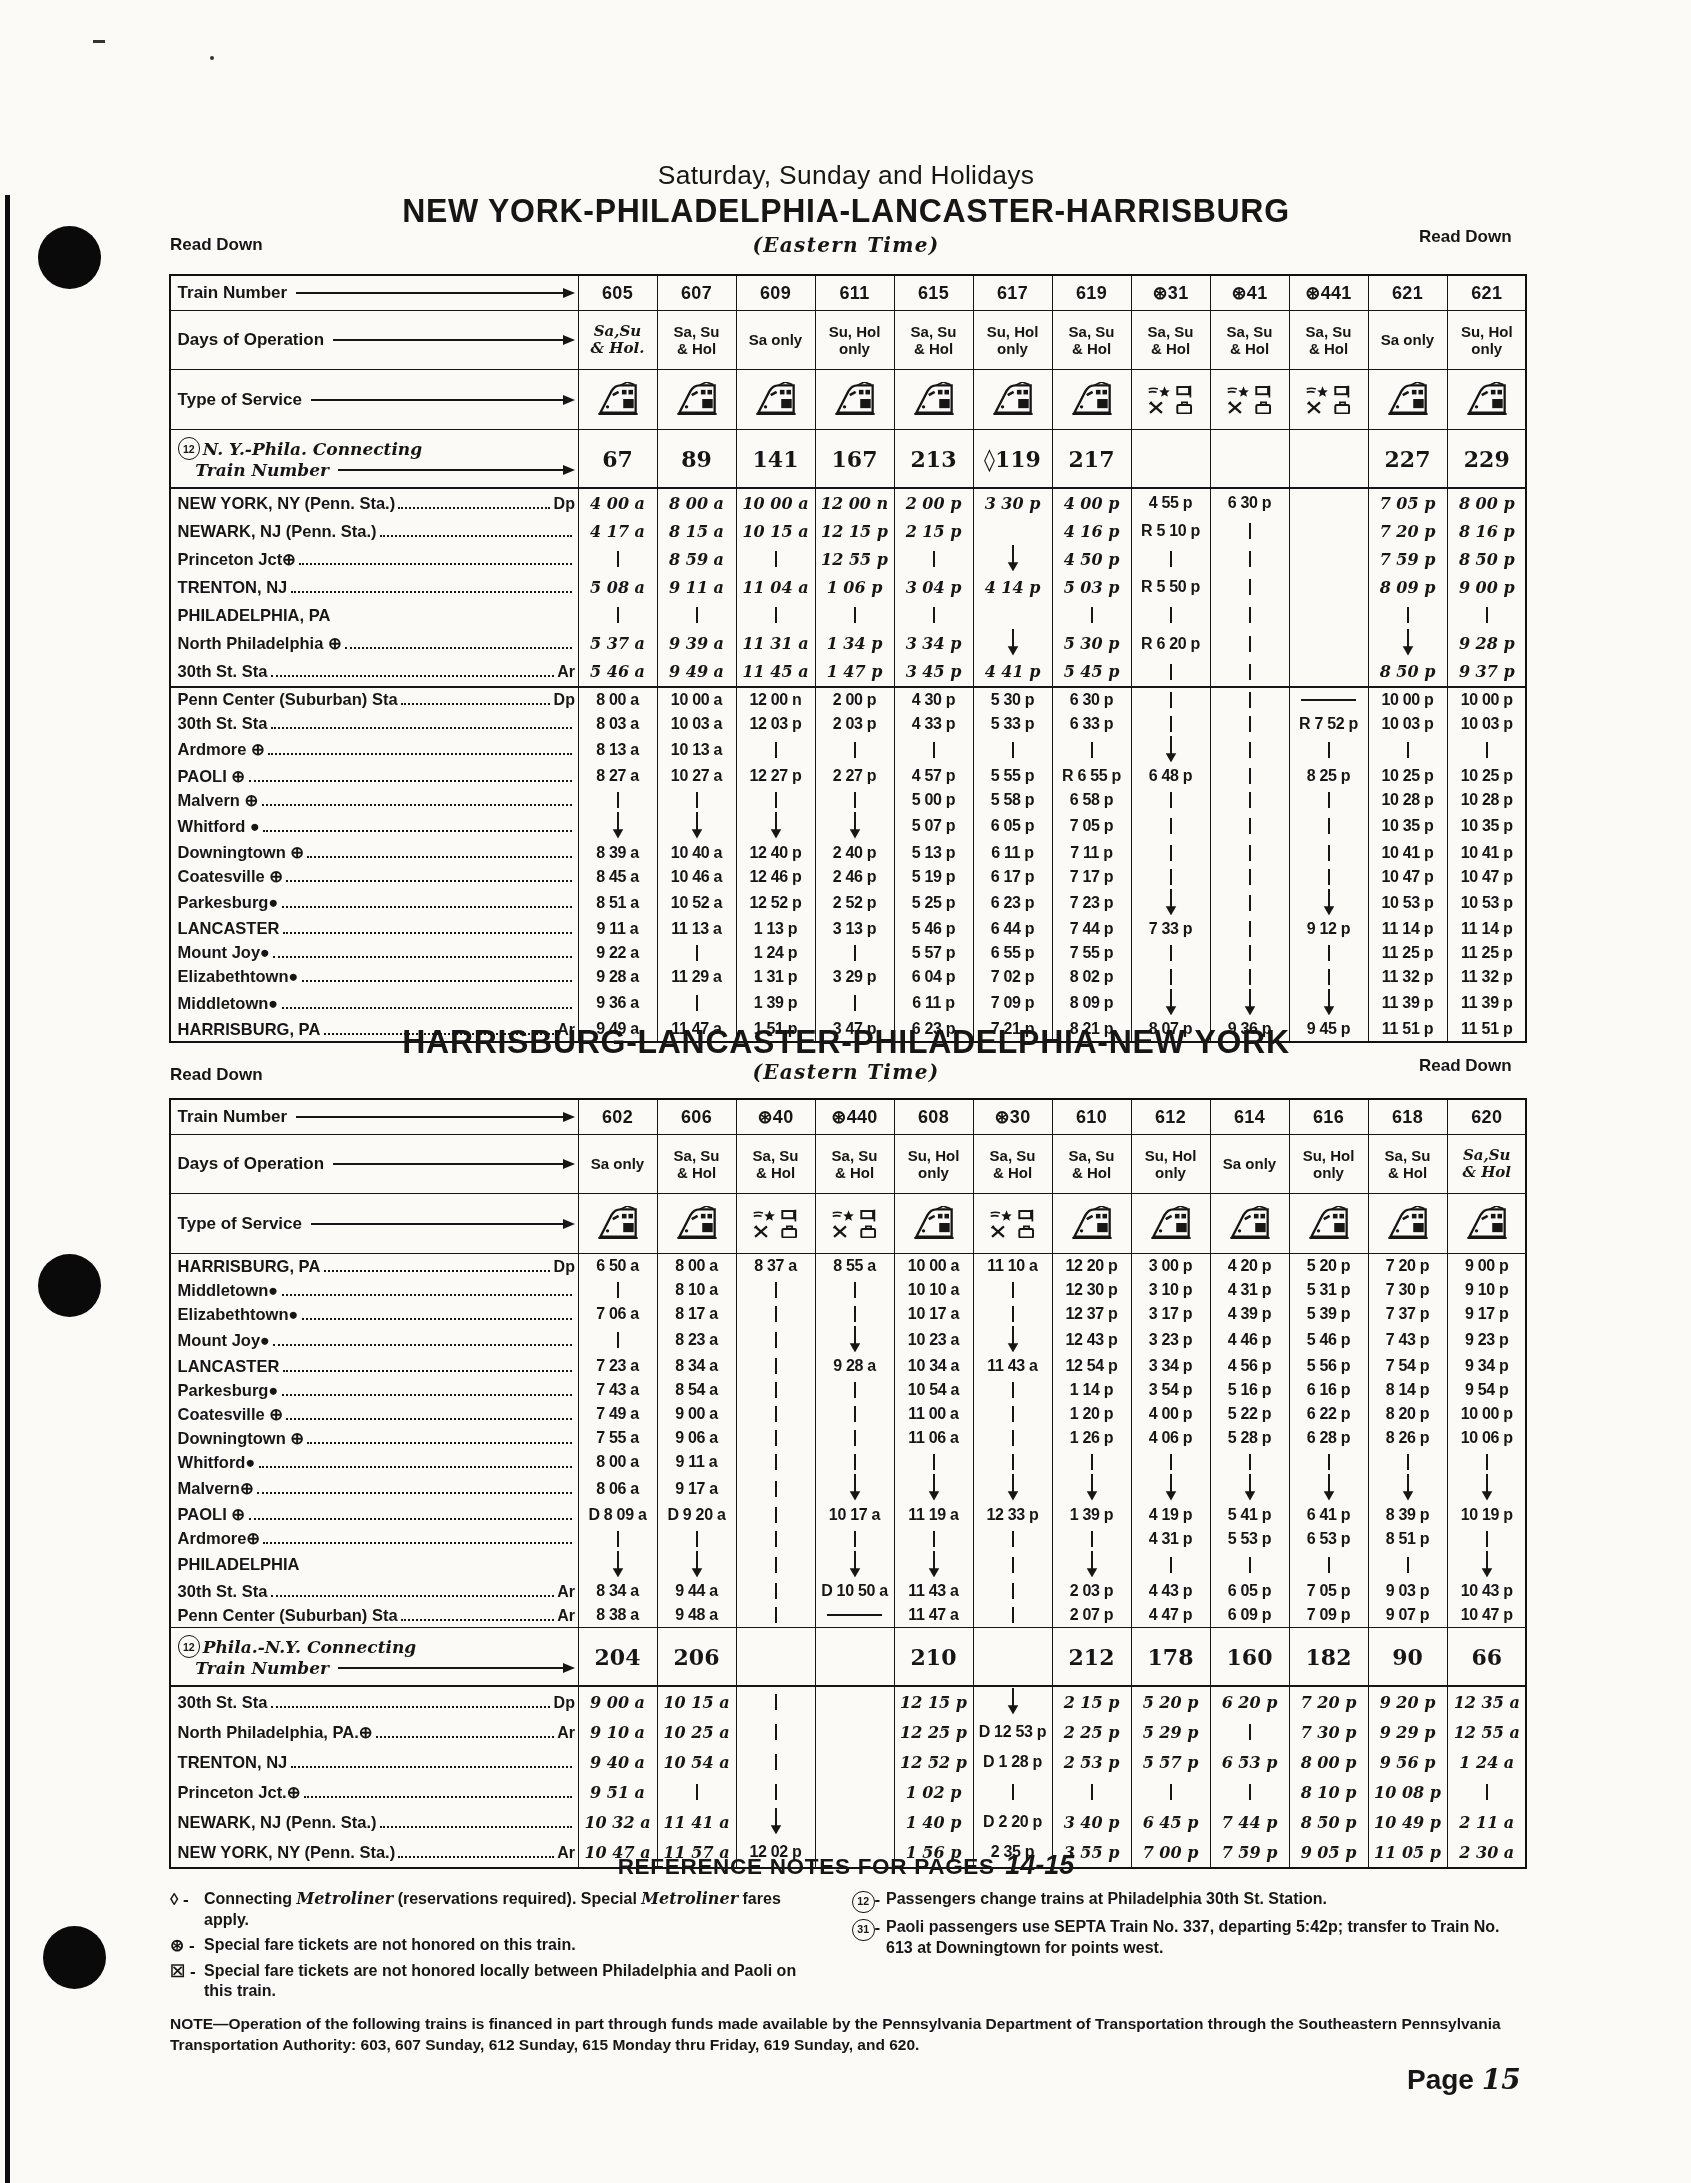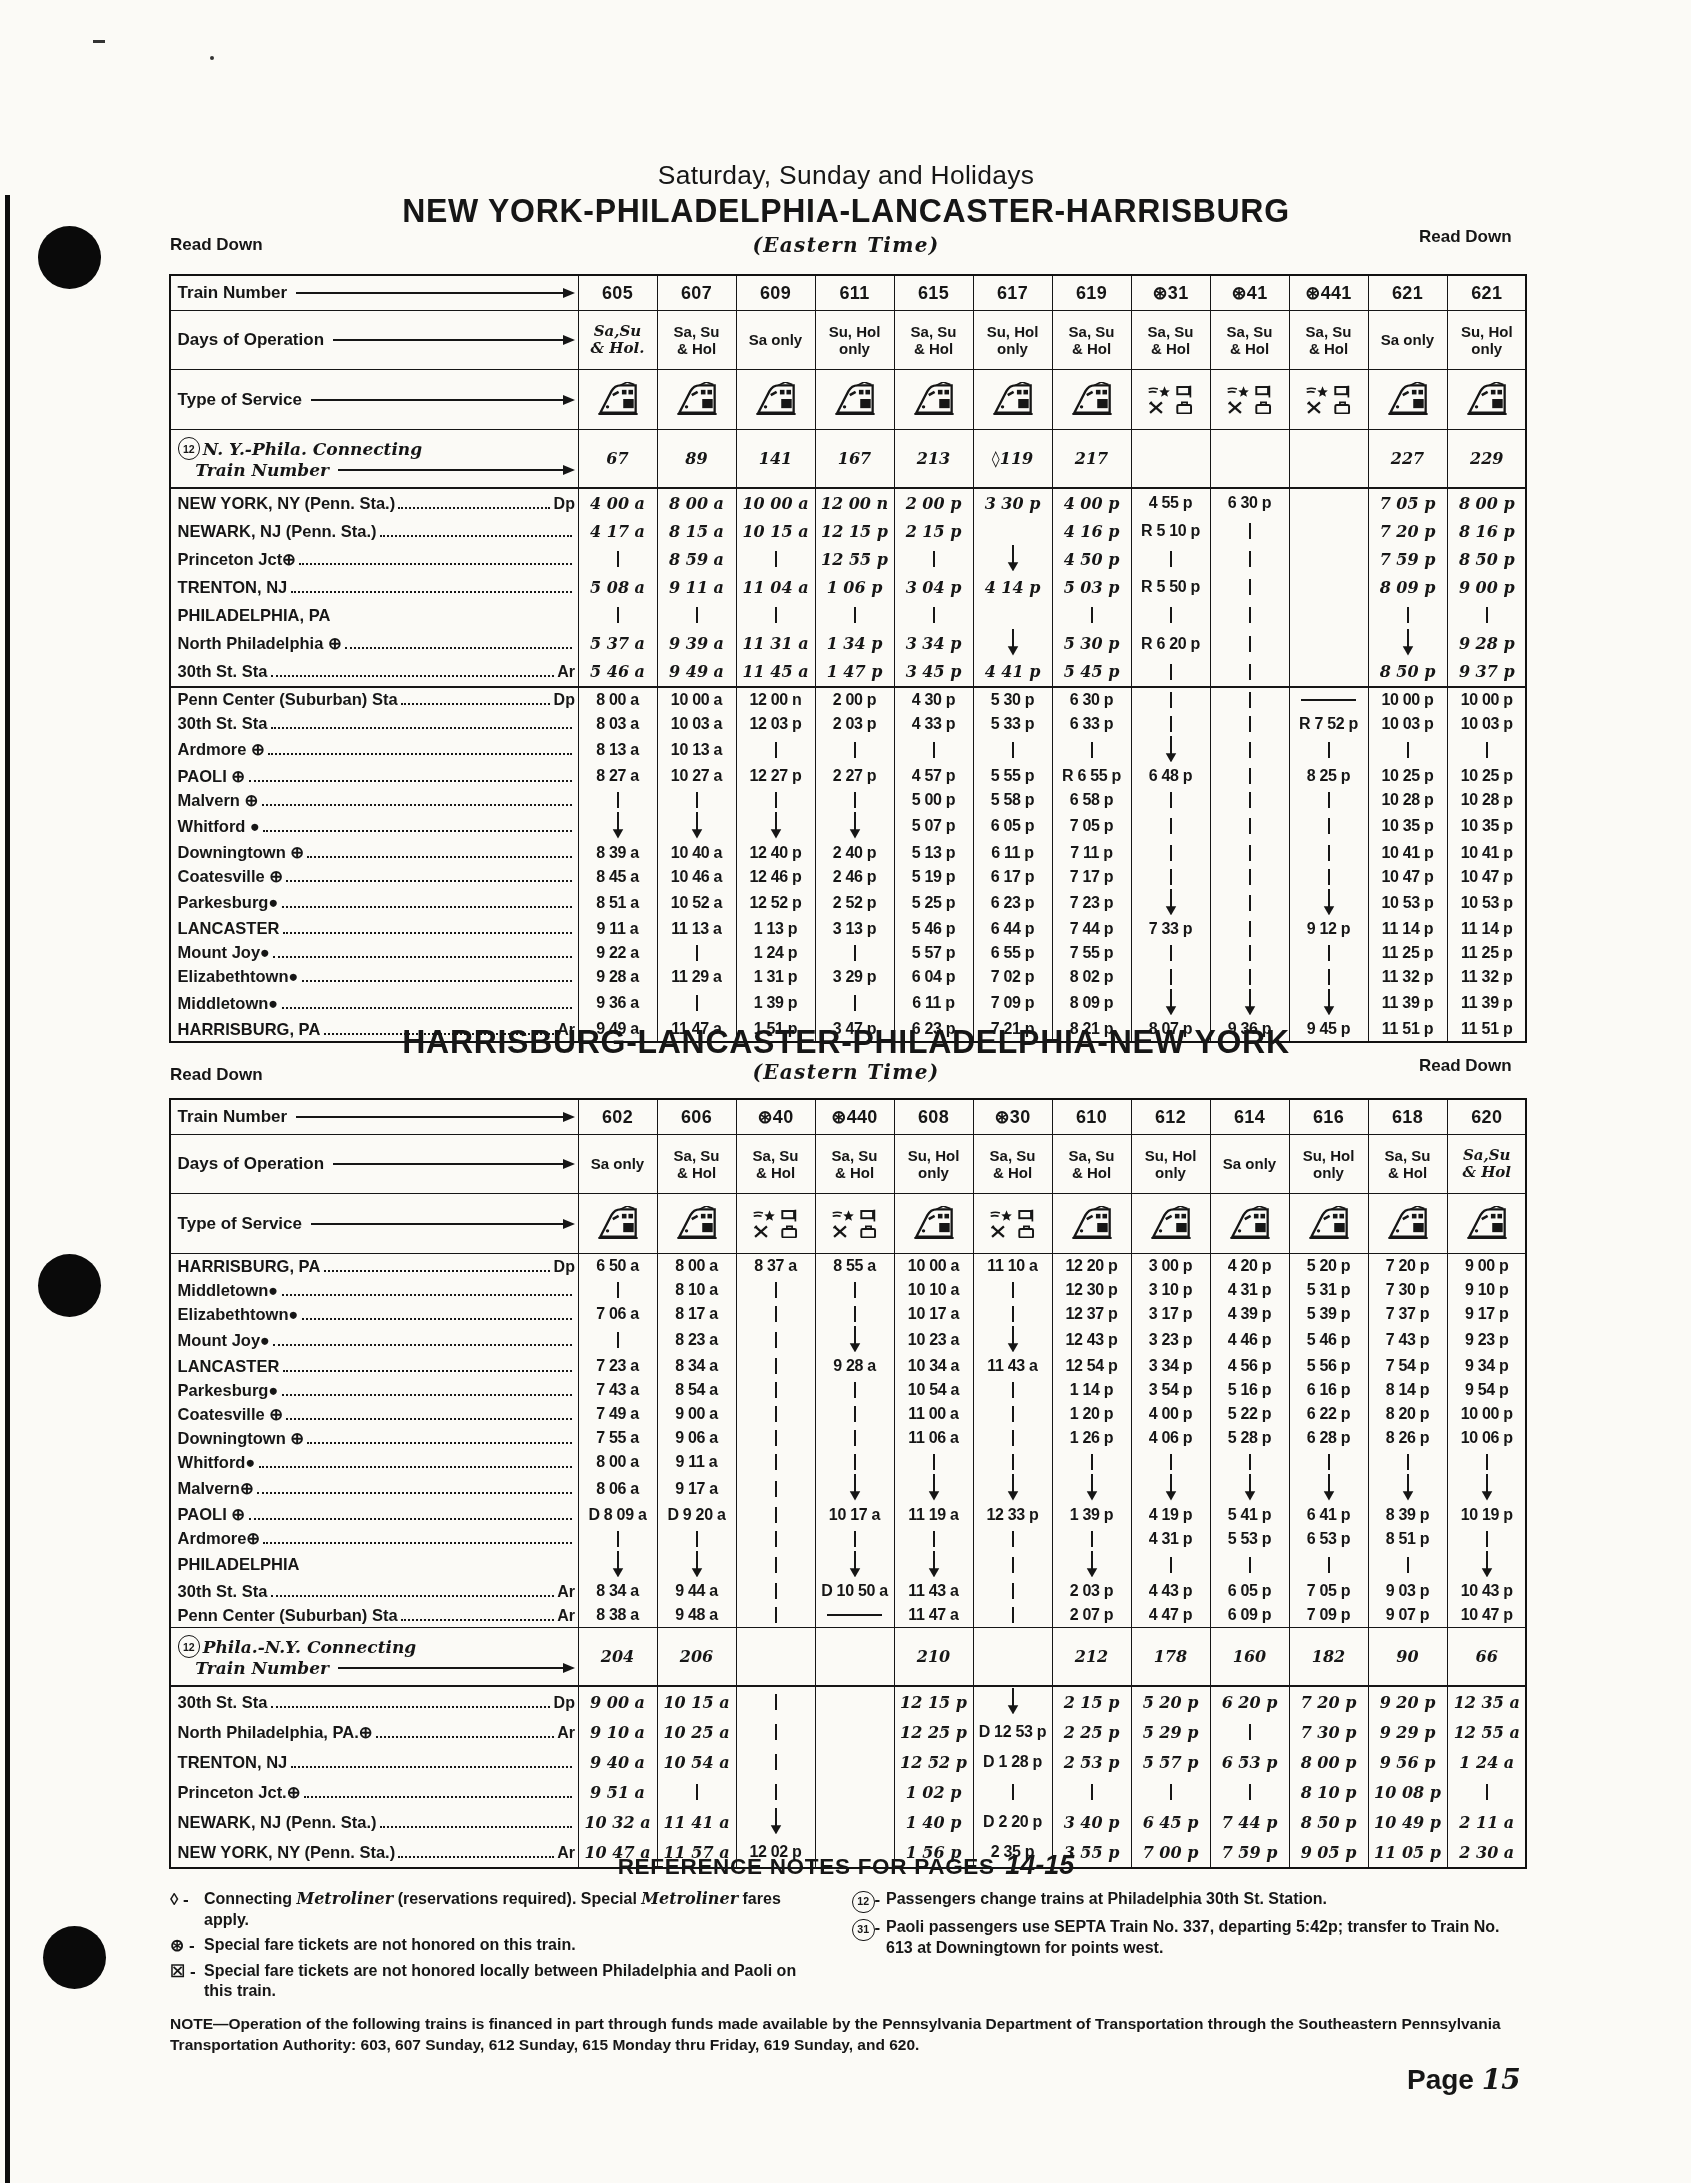--- a/index.html
+++ b/index.html
@@ -30,21 +30,21 @@
   .sfx{font-size:16px;font-weight:bold;}
   .tval{font-size:16px;font-weight:bold;letter-spacing:-0.3px;white-space:nowrap;}
   .it{font-family:"DejaVu Serif",serif;font-style:italic;font-weight:600;letter-spacing:0;}
   .bar{width:2px;height:1.5em;background:#161616;margin:1.3px auto;}
   .dash{width:70%;height:2px;background:#161616;margin:2.6px auto;}
   .circ{display:inline-flex;align-items:center;justify-content:center;width:20.5px;height:20.5px;
         border:1.7px solid #161616;border-radius:50%;font-size:10.6px;font-weight:bold;
         font-family:"Liberation Sans",sans-serif;font-style:normal;flex:none;}
   .connlab{font-family:"DejaVu Serif",serif;font-style:italic;font-weight:600;font-size:17px;white-space:nowrap;}
   .connline2{display:flex;align-items:center;}
-  .connnum{font-family:"DejaVu Serif",serif;font-style:italic;font-weight:600;font-size:16px;}
+  .connnum{font-family:"DejaVu Serif",serif;font-weight:600;font-size:22px;}
   .svcicons{display:grid;grid-template-columns:auto auto;gap:2.6px 5.3px;justify-content:center;align-items:center;}
   .notes{position:absolute;font-size:16px;font-weight:bold;line-height:1.3;}
   .nitem{display:flex;margin-bottom:4px;}
   .nsym{flex:none;width:34px;font-size:17px;}
   .ntext i{font-family:"DejaVu Serif",serif;font-weight:bold;}
   .reftitle{font-size:22.5px;font-weight:bold;letter-spacing:0.7px;}
   .refpages{font-family:Liberation Sans, sans-serif;font-style:italic;font-weight:600;font-size:27px;}
   .notepar{position:absolute;font-size:15.5px;font-weight:bold;line-height:1.35;}
   .pagelab{position:absolute;font-size:28px;font-weight:bold;}
   .pagenum{font-family:"DejaVu Serif",serif;font-style:italic;font-weight:600;}

